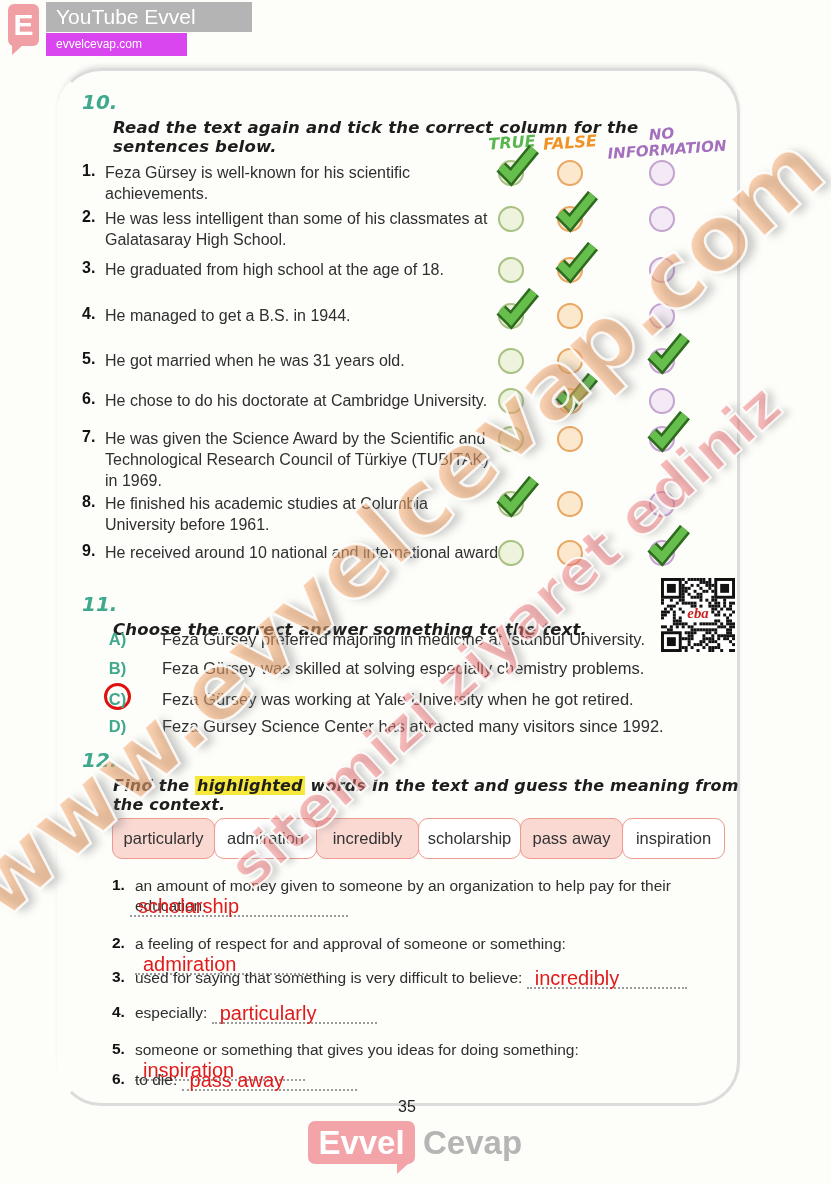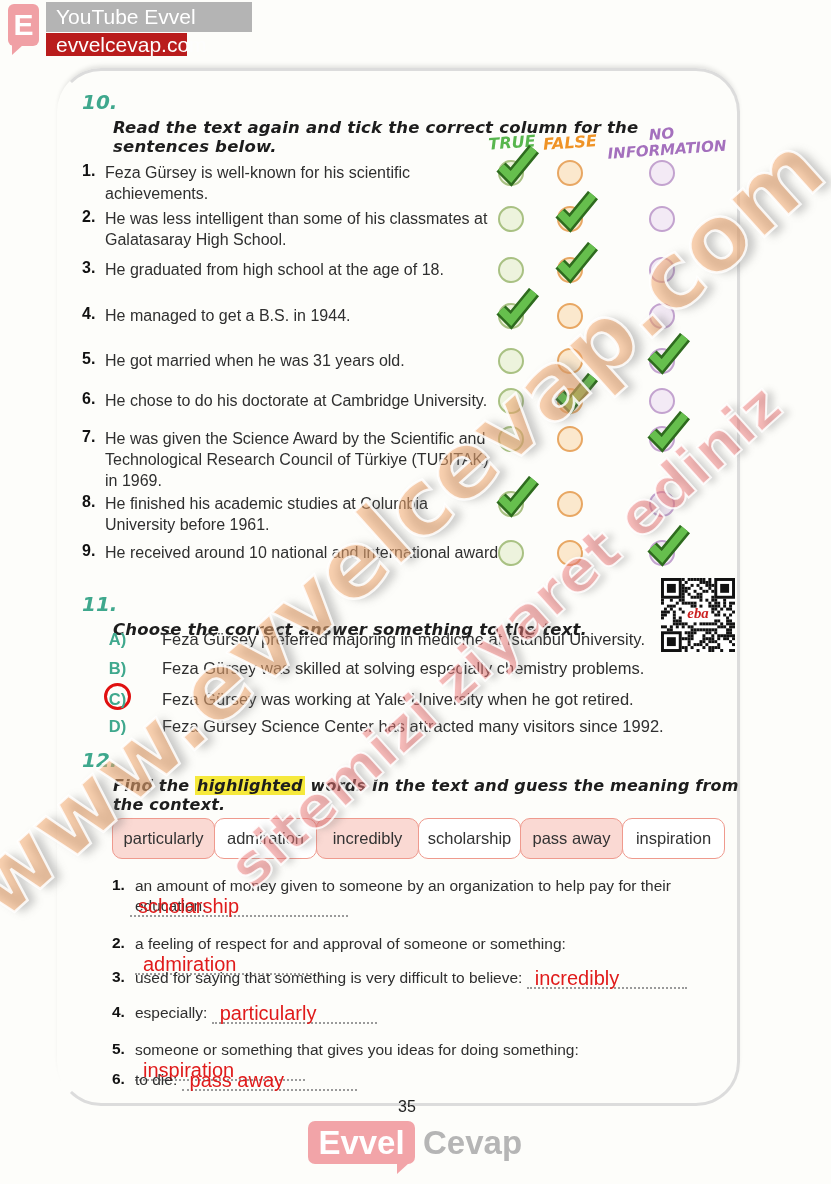--- a/index.html
+++ b/index.html
@@ -9,22 +9,22 @@
     background:#fdfdfa; font-family:"Liberation Sans", sans-serif; color:#2f2f2f;
   }
   
   .logo-e { position:absolute; left:8px; top:4px; width:31px; height:42px; background:#f0a0a5;
     border-radius:6px; color:#fff; font-weight:bold; font-size:30px; display:flex;
     align-items:center; justify-content:center; z-index:8;}
   .logo-e::after { content:""; position:absolute; left:4px; bottom:-9px; width:0; height:0;
     border-top:10px solid #f0a0a5; border-right:11px solid transparent; }
   .bar1 { position:absolute; left:46px; top:2px; width:206px; height:30px; background:#b4b4b4;
     color:#fff; font-size:21px; line-height:30px; padding-left:10px; z-index:7;}
-  .bar2 { position:absolute; left:46px; top:33px; width:141px; height:23px; background:#b91c1c;
-    color:#fdfdfd; font-size:21px; line-height:23px; padding-left:10px; z-index:7;}
+  .bar2 { position:absolute; left:46px; top:33px; width:141px; height:23px; background:#d946ef;
+    color:#fdfdfd; font-size:12px; line-height:23px; padding-left:10px; z-index:7;}
   
   .sheet { position:absolute; left:57px; top:68px; width:683px; height:1038px;
     border:3px solid #dcdcdc; border-left-color:transparent; border-radius:44px;
     box-shadow:0 -4px 5px -2px rgba(0,0,0,0.12); background:transparent; }
   
   .hand { font-family:"DejaVu Sans", sans-serif; font-style:italic; font-weight:bold; }
   .qnum { position:absolute; font-family:"DejaVu Sans", sans-serif; font-weight:bold;
     font-size:20px; color:#3fa88d; }
   .instr { position:absolute; font-size:16.5px; color:#1d1d1d; letter-spacing:0.2px;margin-top:26px; }
   

